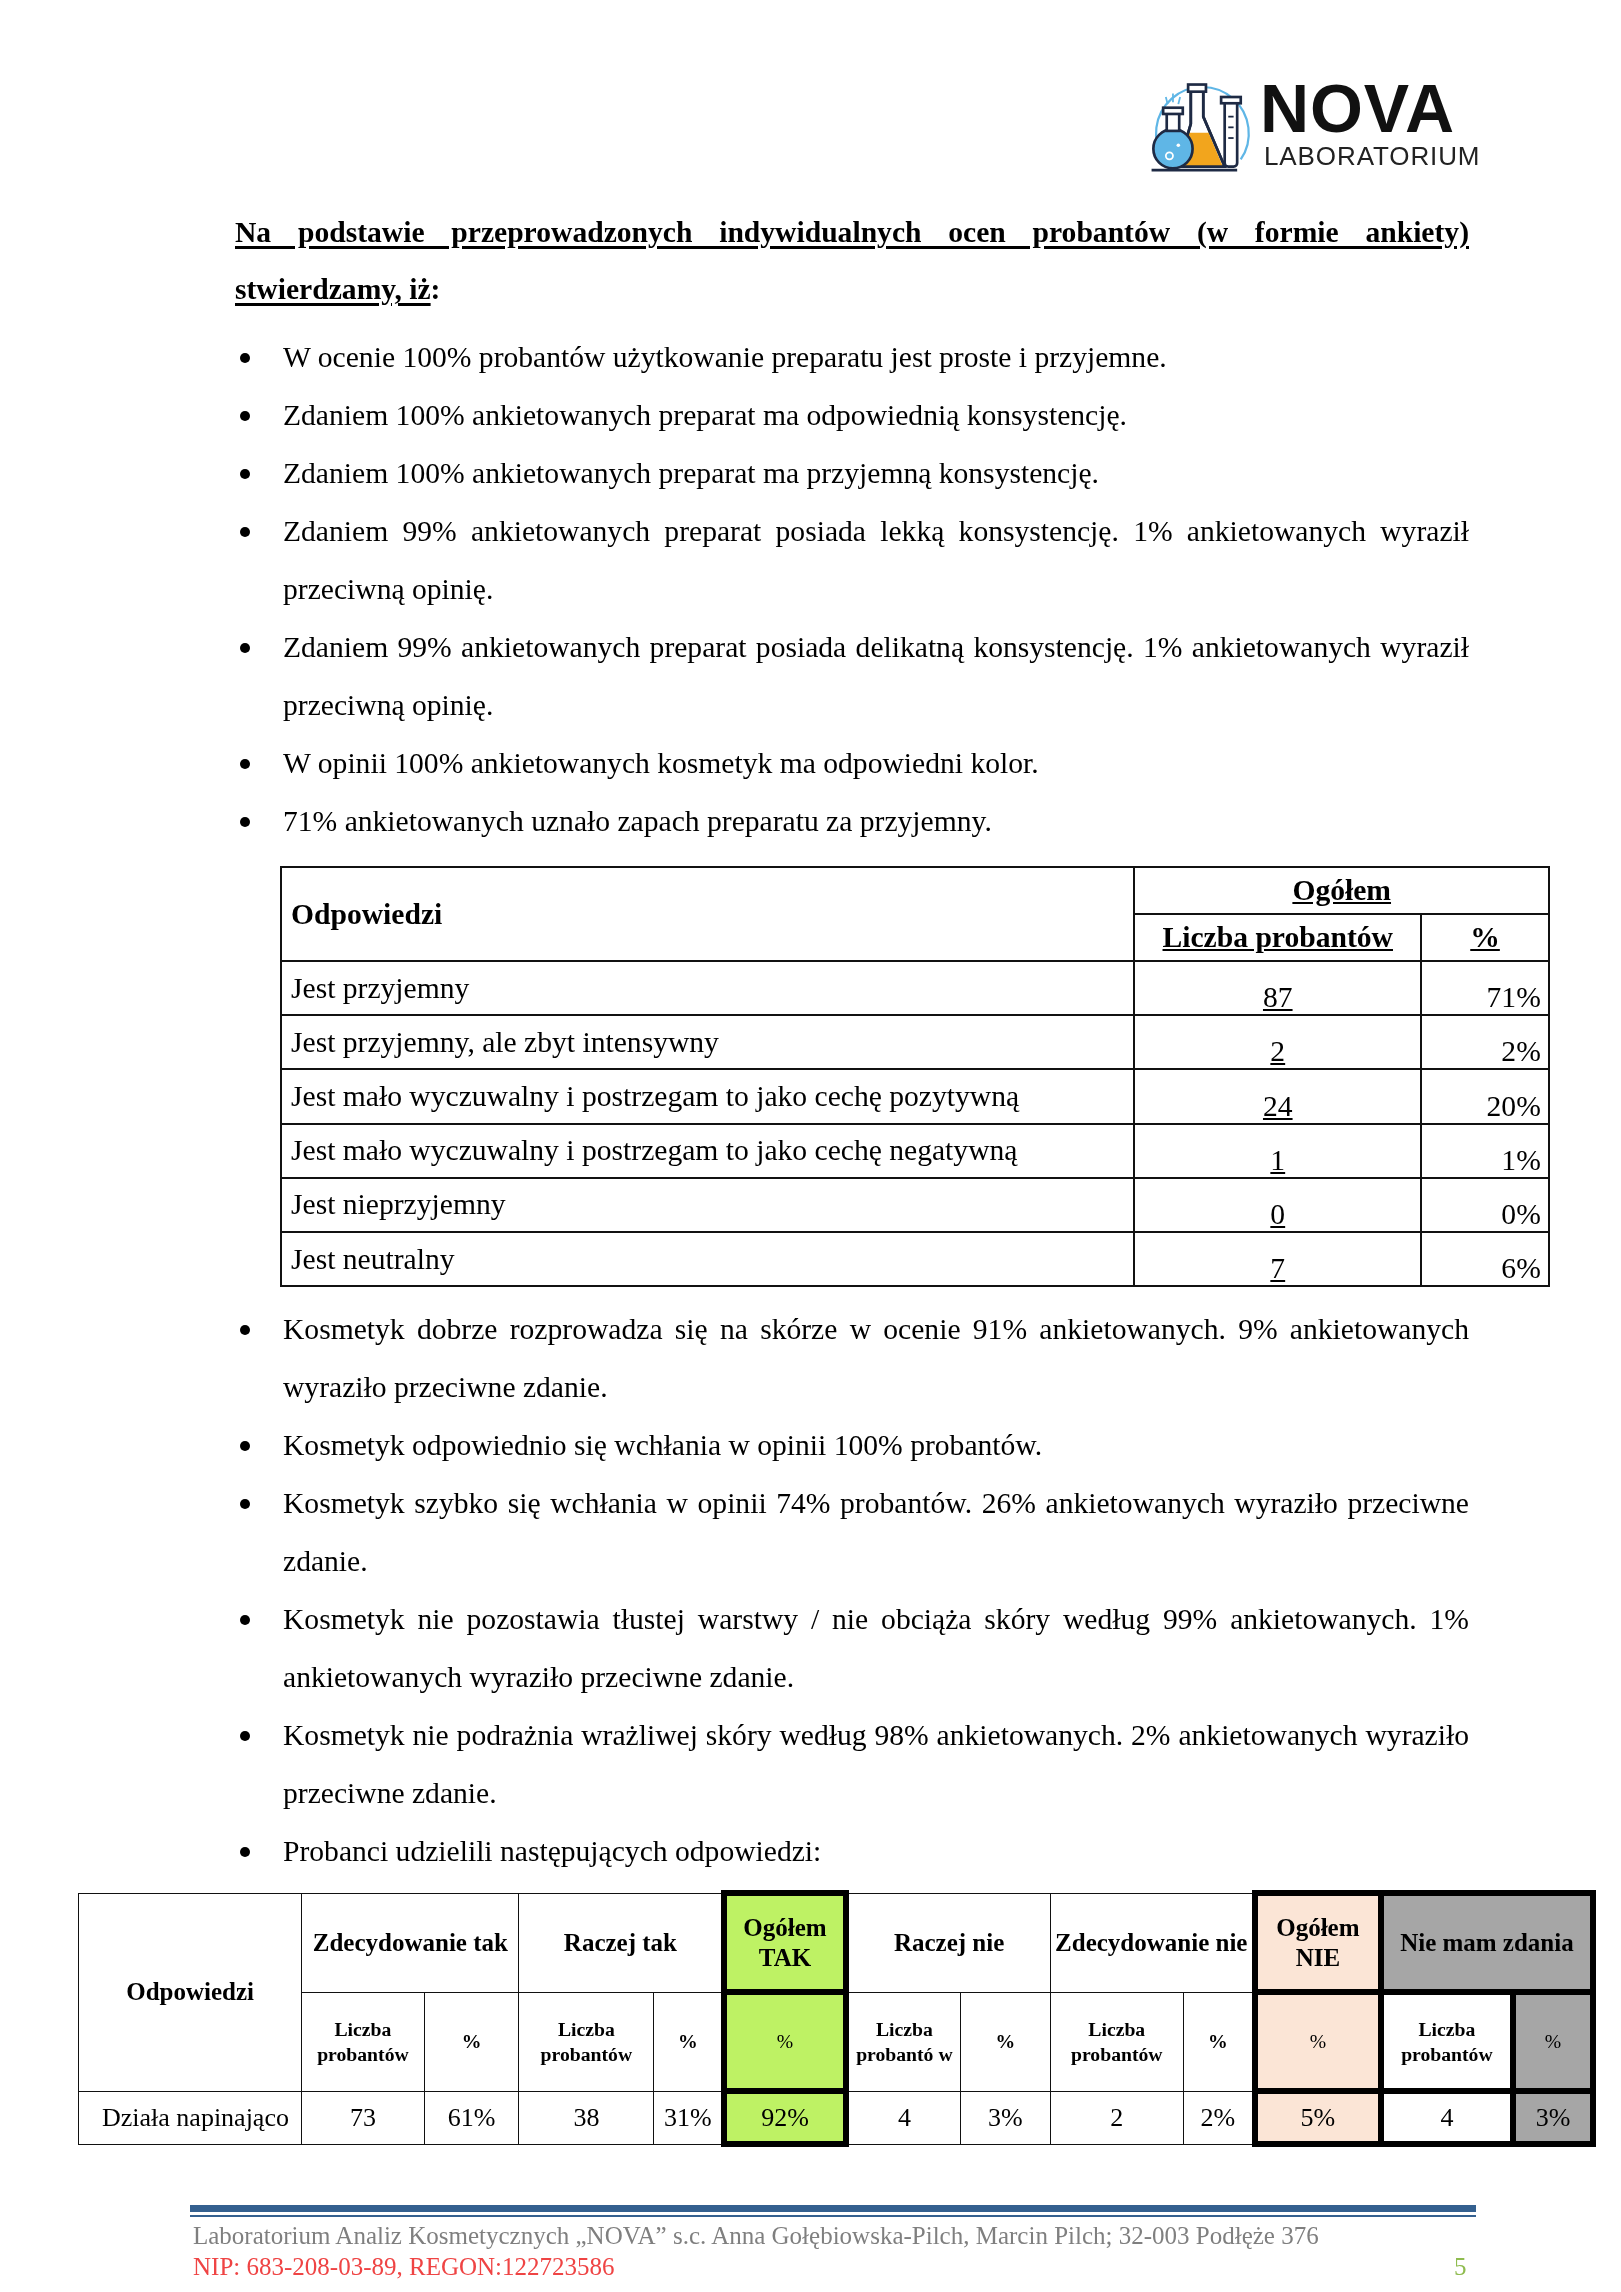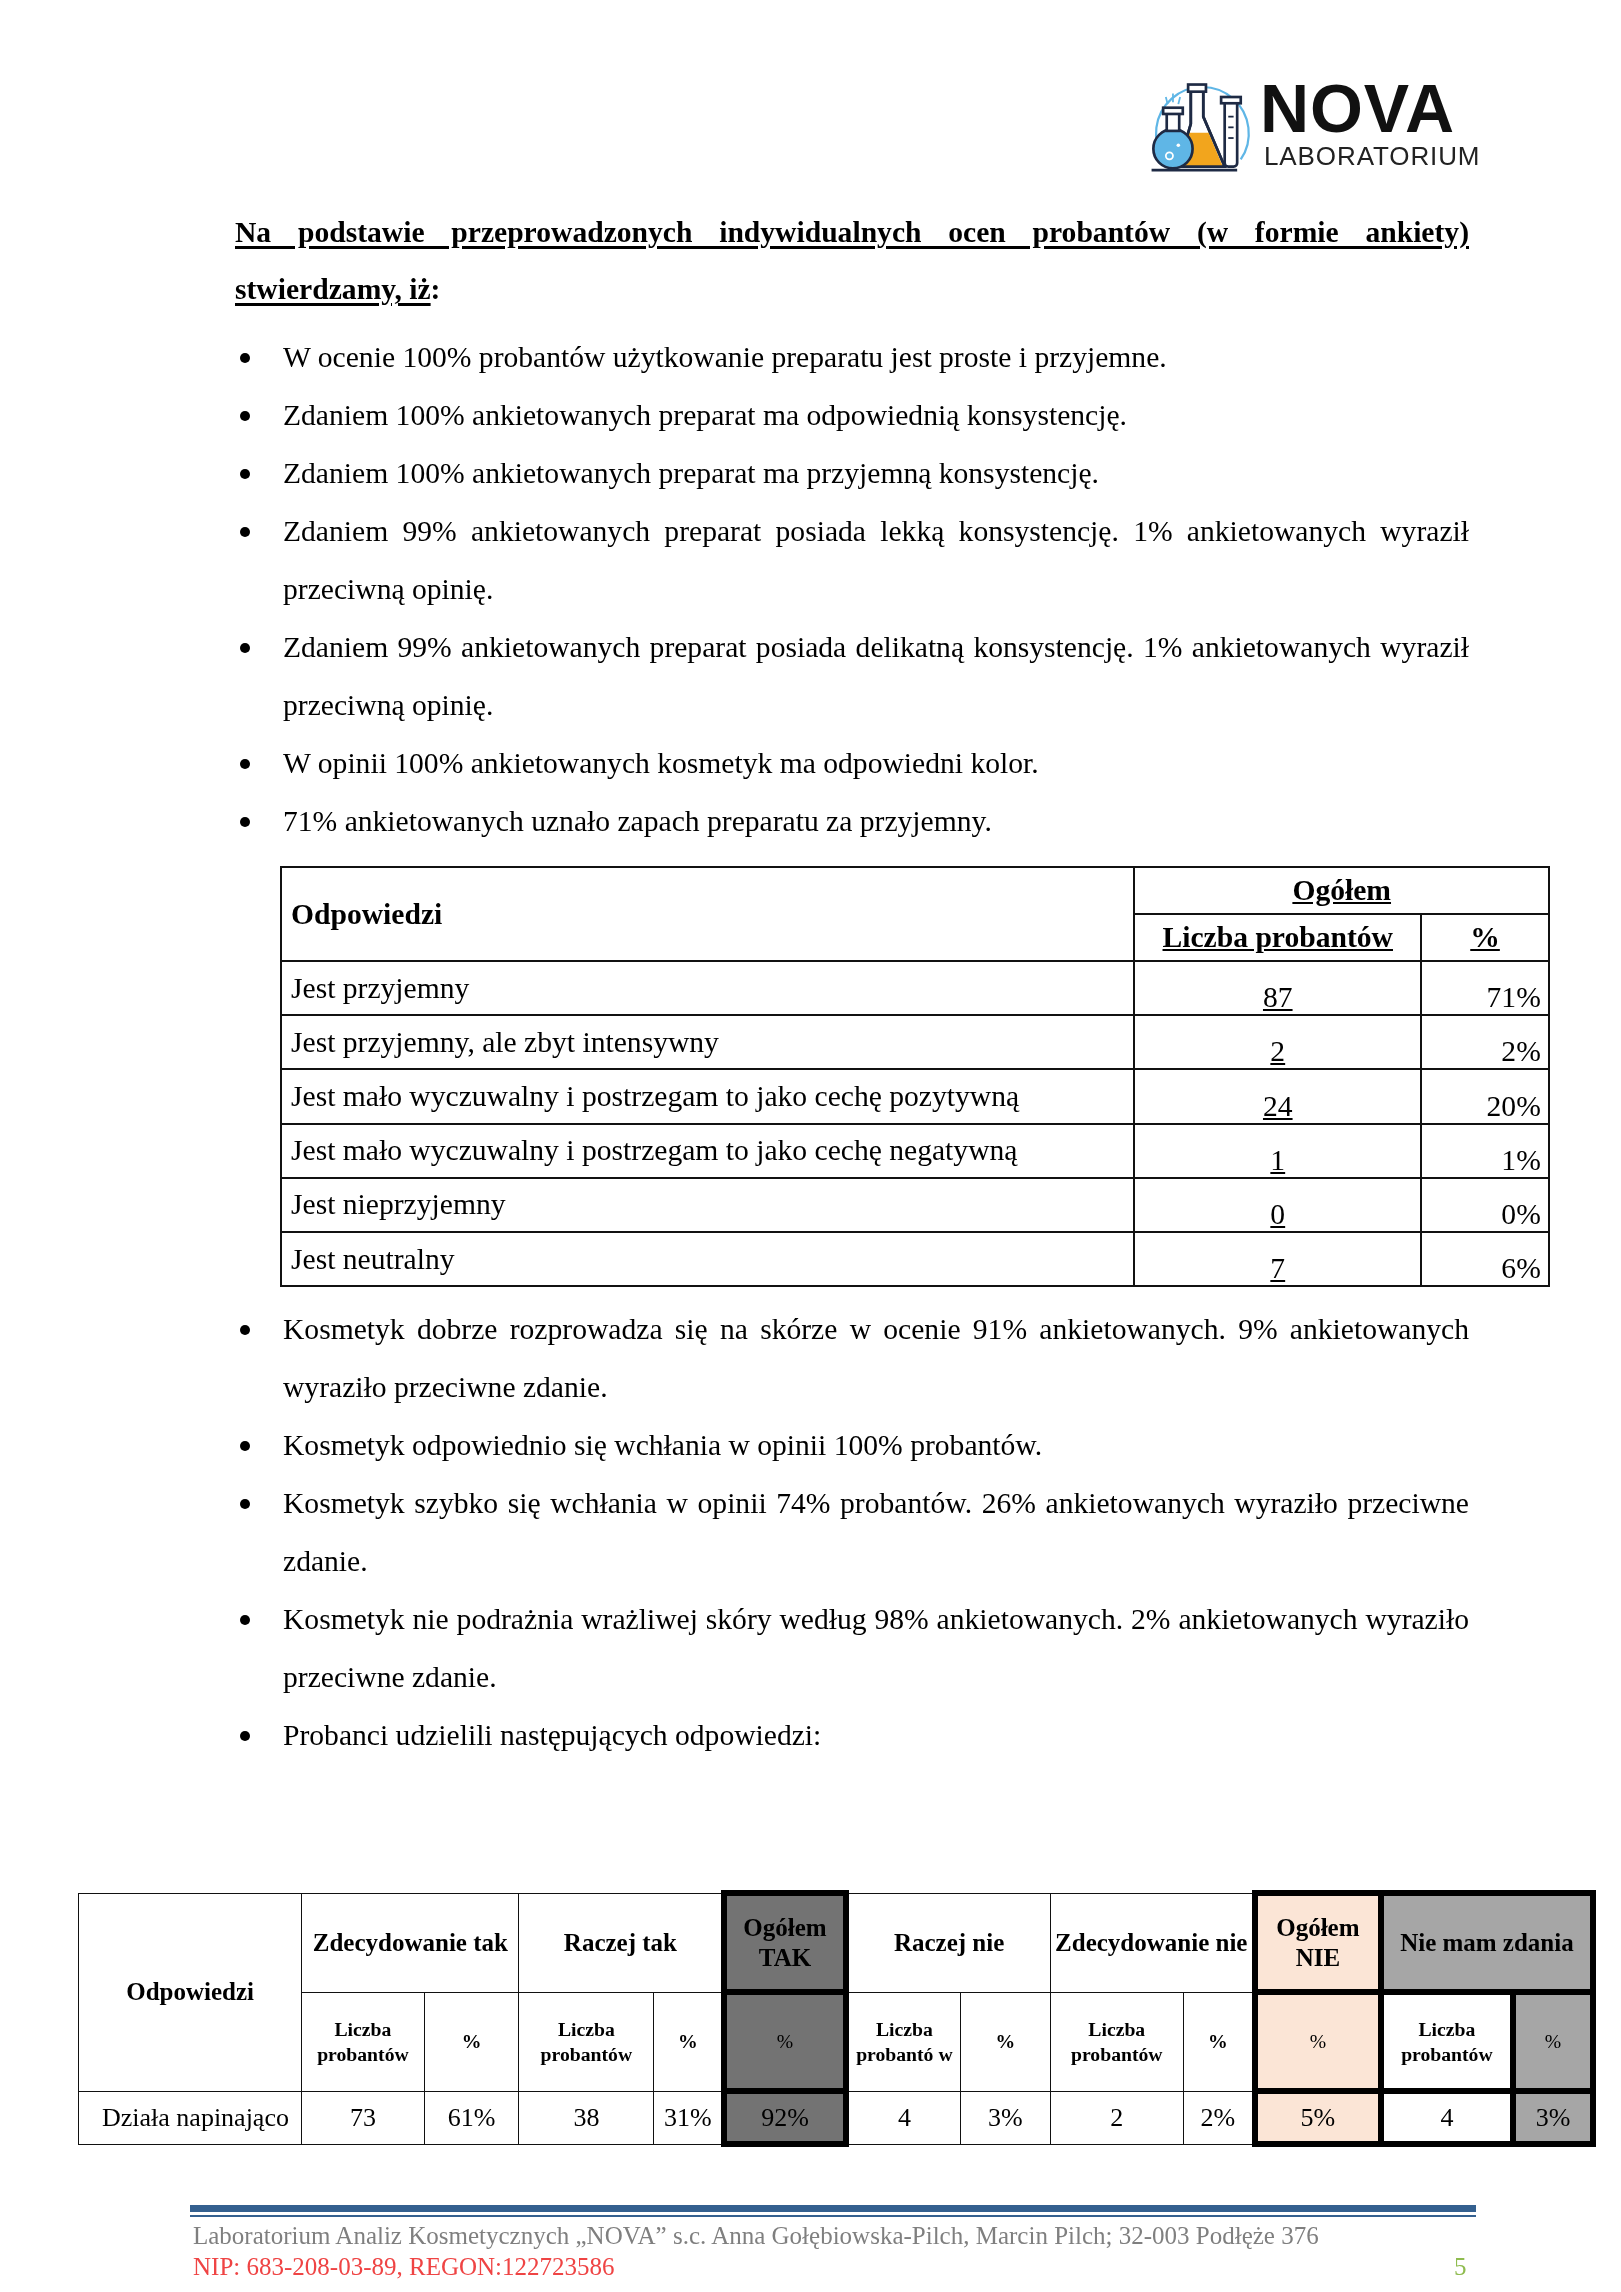--- a/index.html
+++ b/index.html
@@ -28,21 +28,21 @@
   .t1 .c { text-align:center;text-decoration:underline; }
   .t1 .r { text-align:right; padding-right:7.2px; }
   .t1 .num { padding-top:7.2px; vertical-align:bottom; }
   
   .t2 { position:absolute; left:78px; top:1890px; width:1518px; font-size:24px; }
   .t2 td { border:1.8px solid #111; text-align:center; padding:0 3.6px; }
   .t2 .bh { font-weight:bold; font-size:25px; line-height:30px; }
   .t2 .sh { font-weight:bold; font-size:19.7px; line-height:25px; }
   .t2 .pct { font-size:19.7px; }
   .t2 .val { font-size:26px; height:47px; }
-  .t2 .tak { background:#737373; border:6.3px solid #000; }
+  .t2 .tak { background:#bef264; border:6.3px solid #000; }
   .t2 .nie { background:#fbe5d6; border:6.3px solid #000; }
   .t2 .nmz { background:#a6a6a6; border:6.3px solid #000; }
   .t2 .nmz-w { background:#ffffff; border-top:6.3px solid #000; border-bottom:6.3px solid #000; }
   .t2 .left { text-align:left; padding-left:23px; }
   
   .footer-bar1 { left:190px; top:2205px; width:1286px; height:7.2px; background:#34608f; }
   .footer-bar2 { left:190px; top:2215px; width:1286px; height:1.8px; background:#34608f; }
   .footer-l1 { left:193px; top:2221px; font-size:25px; color:#7f7f7f; line-height:30px; }
   .footer-l2 { left:193px; top:2252px; font-size:25px; color:#ef4444; line-height:30px; }
   .page-num { left:1454px; top:2252px; font-size:25px; color:#8fbc4f; line-height:30px; }
@@ -139,20 +139,21 @@
     <td class="c num">7</td>
     <td class="r num">6%</td>
   </tr>
 </tbody>
   </table>
 
 <ul class="bullets" style="top:1300px;">
   <li><span class="dot"></span><span>Kosmetyk dobrze rozprowadza się na skórze w ocenie 91% ankietowanych. 9% ankietowanych wyraziło przeciwne zdanie.</span></li>
   <li><span class="dot"></span><span>Kosmetyk odpowiednio się wchłania w opinii 100% probantów.</span></li>
   <li><span class="dot"></span><span>Kosmetyk szybko się wchłania w opinii 74% probantów. 26% ankietowanych wyraziło przeciwne zdanie.</span></li>
+  <li><span class="dot"></span><span>Kosmetyk nie pozostawia tłustej warstwy / nie obciąża skóry według 99% ankietowanych. 1% ankietowanych wyraziło przeciwne zdanie.</span></li>
   <li><span class="dot"></span><span>Kosmetyk nie podrażnia wrażliwej skóry według 98% ankietowanych. 2% ankietowanych wyraziło przeciwne zdanie.</span></li>
   <li><span class="dot"></span><span>Probanci udzielili następujących odpowiedzi:</span></li>
 </ul>
 
 <table class="t2">
   <colgroup>
     <col style="width:226px">
       <col style="width:123px">
       <col style="width:96px">
       <col style="width:136px">

